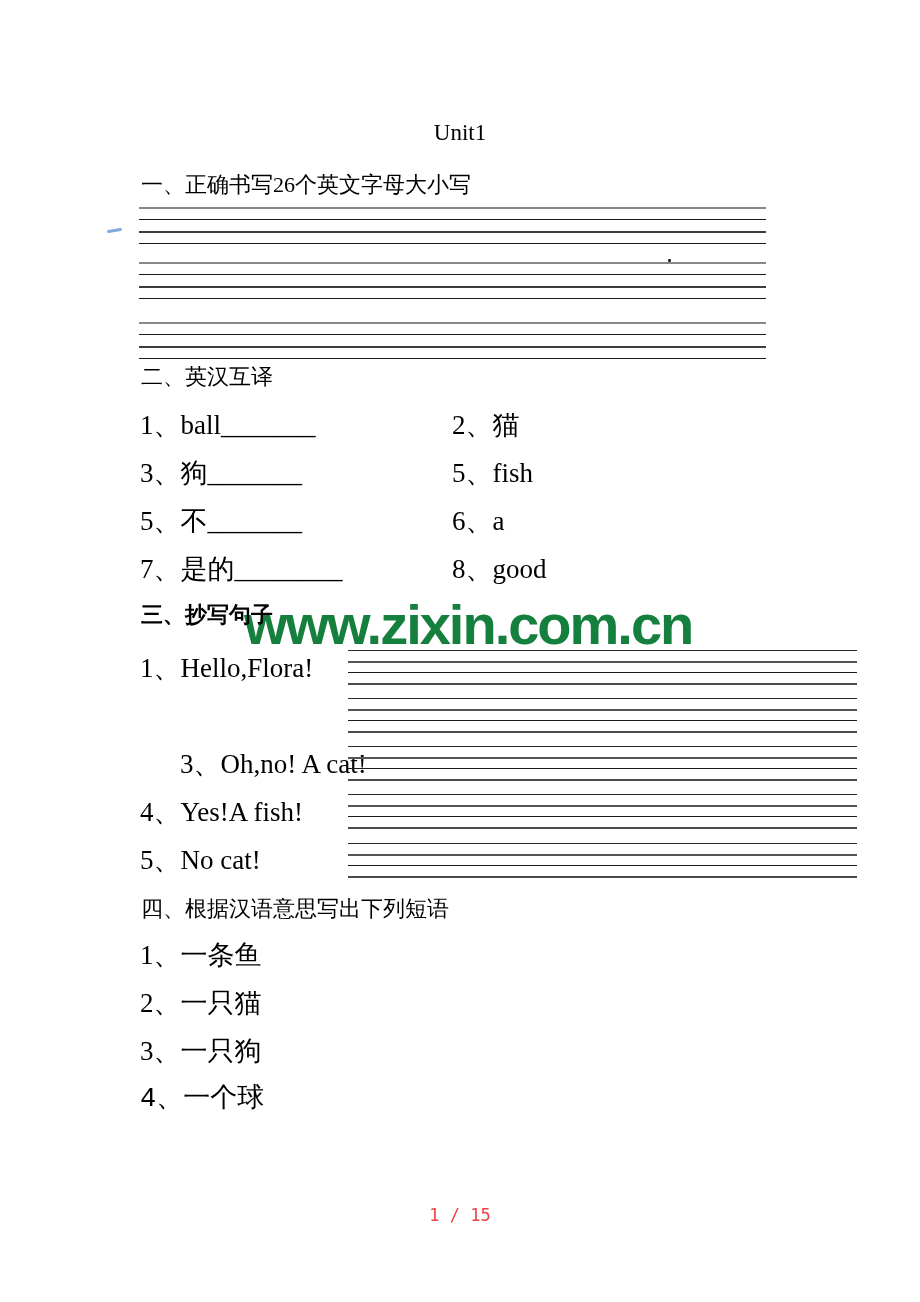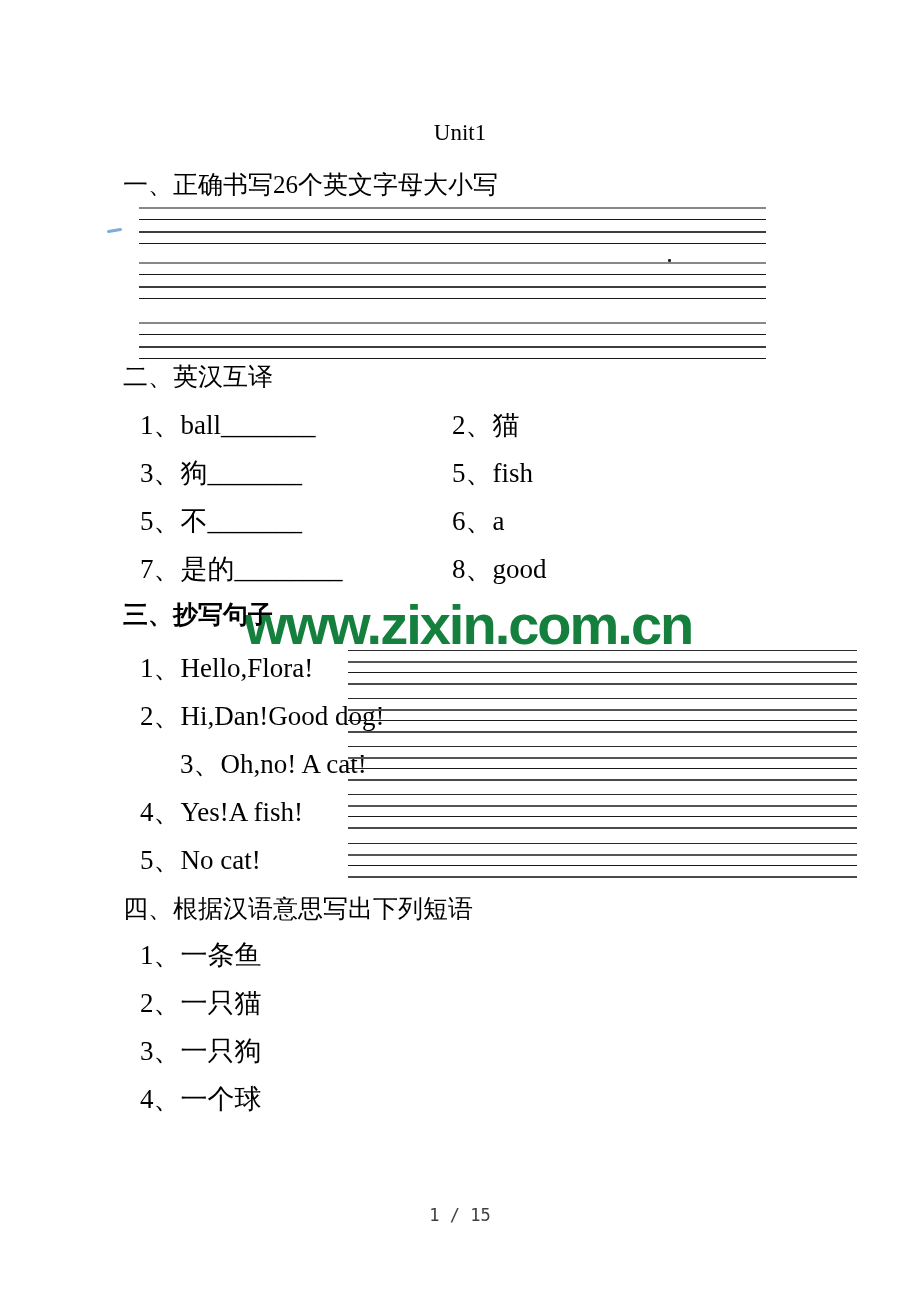--- a/index.html
+++ b/index.html
@@ -9,34 +9,34 @@
     background:#ffffff;
     font-family:"Liberation Serif","DejaVu Serif",serif;
     color:#000;
     overflow:hidden;
   }
   .abs { position:absolute; line-height:26px; font-size:27px; white-space:pre; }
   .title {
     left:0; right:0; top:120px;
     text-align:center; font-size:23px;
   }
-  .heading { left:123px; font-size:25px; }
+  .heading { left:141px; font-size:22px; }
   .h1 { top:172px; }
   .h2 { top:364px; }
   .h3 { top:602px;font-weight:bold; }
   .h4 { top:896px; }
 
   .colL { left:140px; }
   .colR { left:452px; }
   .r1 { top:412px; } .r2 { top:460px; } .r3 { top:508px; } .r4 { top:556px; }
 
   .sent { left:140px; }
   .s1 { top:655px; } .s2 { top:703px; } .s3t { top:751px;margin-left:40px; } .s4 { top:799px; } .s5 { top:847px; }
 
-  .p1 { top:942px; } .p2 { top:990px; } .p3 { top:1038px; } .p4 { top:1086px; }
+  .p1 { top:942px; } .p2 { top:990px; } .p3 { top:1038px; } .p4 { top:1086px;font-family:Liberation Mono, monospace; }
 
   
   .ruling { position:absolute; left:139px; width:627px; height:39px; }
   .ruling i { position:absolute; left:0; right:0; display:block; }
   .ruling i:nth-child(1){ top:0;   height:2px; background:#888888; }
   .ruling i:nth-child(2){ top:12px; height:1px; background:#1a1a1a; }
   .ruling i:nth-child(3){ top:24px; height:2px; background:#3d3d3d; }
   .ruling i:nth-child(4){ top:36px; height:1px; background:#1a1a1a; }
 
   .ruling.sec3 { left:348px; width:509px; height:36px; }
@@ -48,21 +48,21 @@
   .watermark {
     position:absolute; left:244px; top:592px;
     font-family:"Liberation Sans","DejaVu Sans",sans-serif;
     font-size:56px; letter-spacing:-2px;
     color:#15803d; white-space:nowrap;font-weight:bold;
   }
   .footer {
     position:absolute; left:0; right:0; top:1205px;
     text-align:center;
     font-family:"DejaVu Sans Mono","Liberation Mono",monospace;
-    font-size:17px; color:#404040;
+    font-size:17px; color:#ef4444;
   }
   .blue-dash {
     position:absolute; left:107px; top:229px;
     width:15px; height:3px; border-radius:2px;
     background:#7fabdc; transform:rotate(-9deg);
   }
   .speck {
     position:absolute; left:668px; top:259px;
     width:3px; height:3px; background:#222; border-radius:1px;
   }
@@ -106,21 +106,20 @@
   <div class="abs colR r2">5、fish</div>
   <div class="abs colL r3">5、不_______</div>
   <div class="abs colR r3">6、a</div>
   <div class="abs colL r4">7、是的________</div>
   <div class="abs colR r4">8、good</div>
 
   <div class="watermark">www.zixin.com.cn</div>
   <div class="abs heading h3">三、抄写句子</div>
 
   <div class="abs sent s1">1、Hello,Flora!</div>
-  <div class="abs sent s2">2、Hi,Dan!Good dog!</div>
   <div class="abs sent s3t">3、Oh,no! A cat!</div>
   <div class="abs sent s4">4、Yes!A fish!</div>
   <div class="abs sent s5">5、No cat!</div>
 
   <div class="ruling sec3" style="top:650px">
       <i></i>
       <i></i>
       <i></i>
       <i></i>
     </div>

